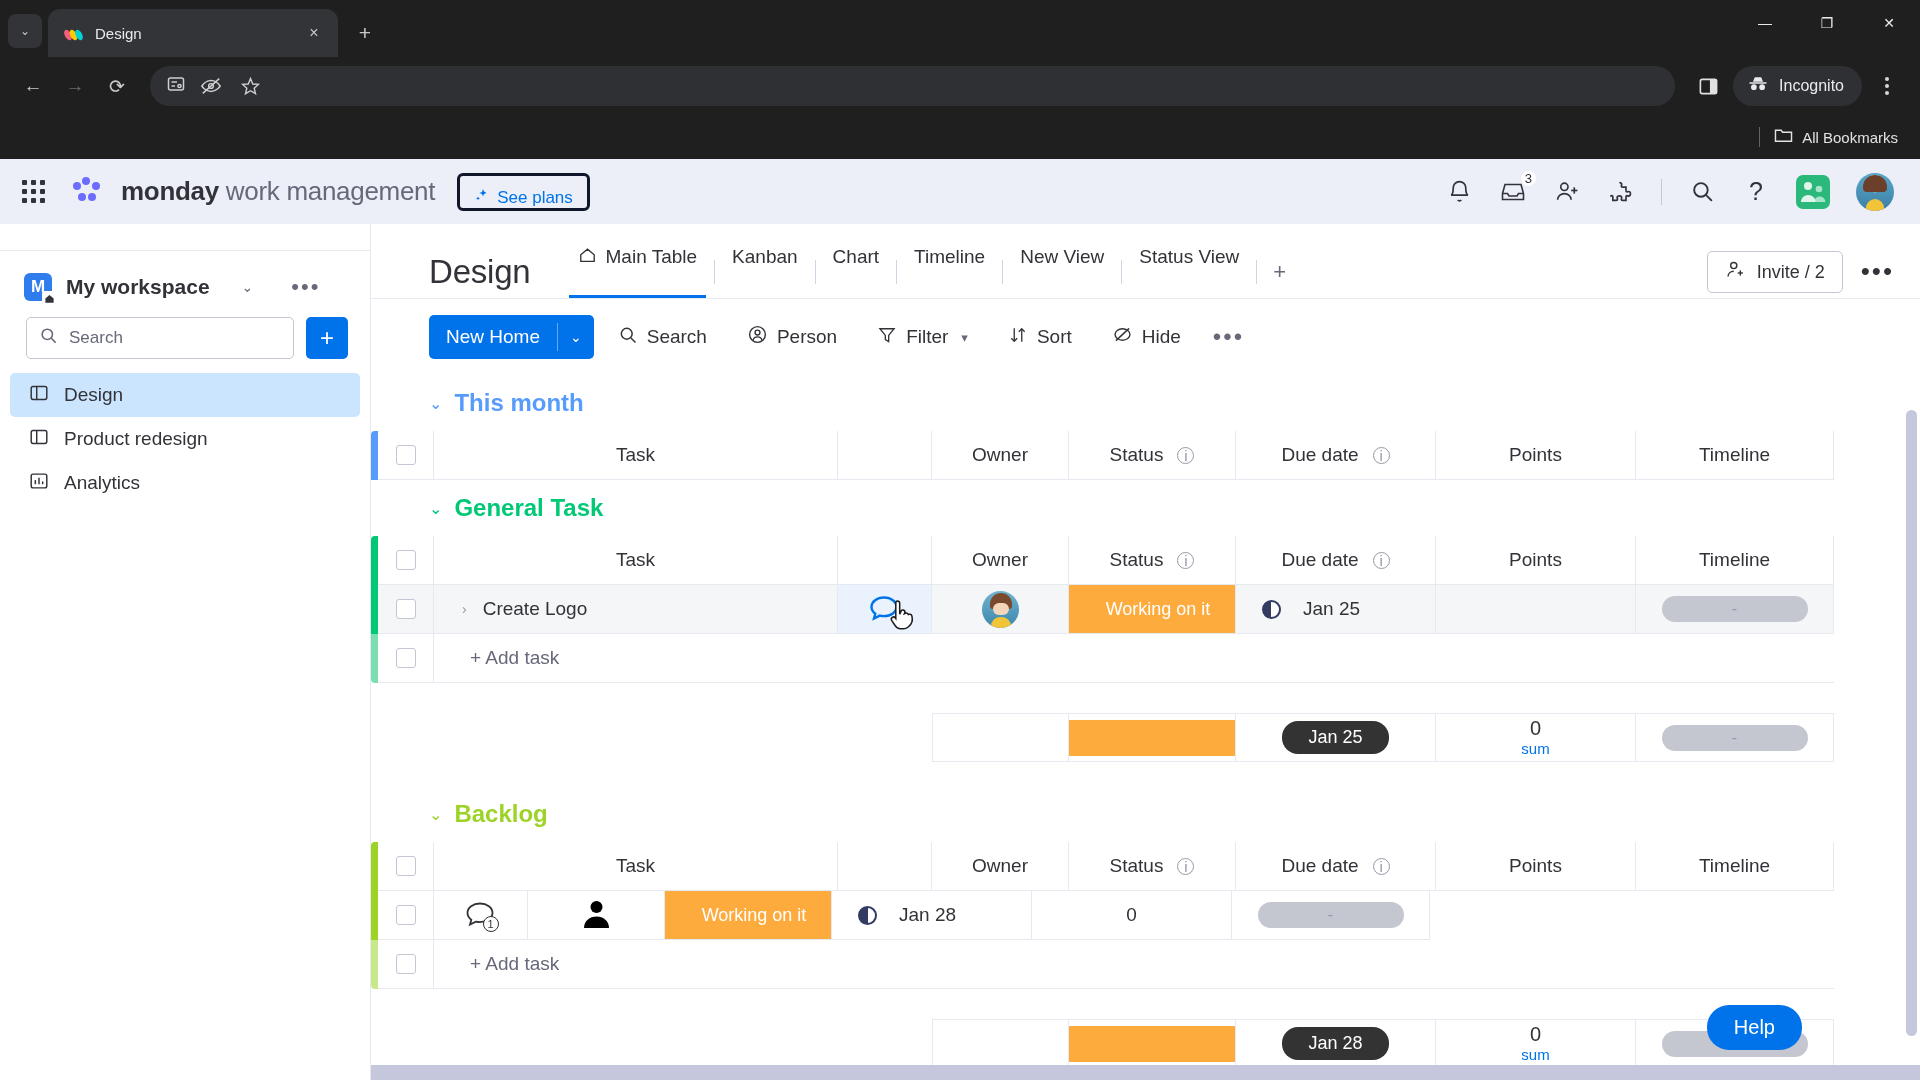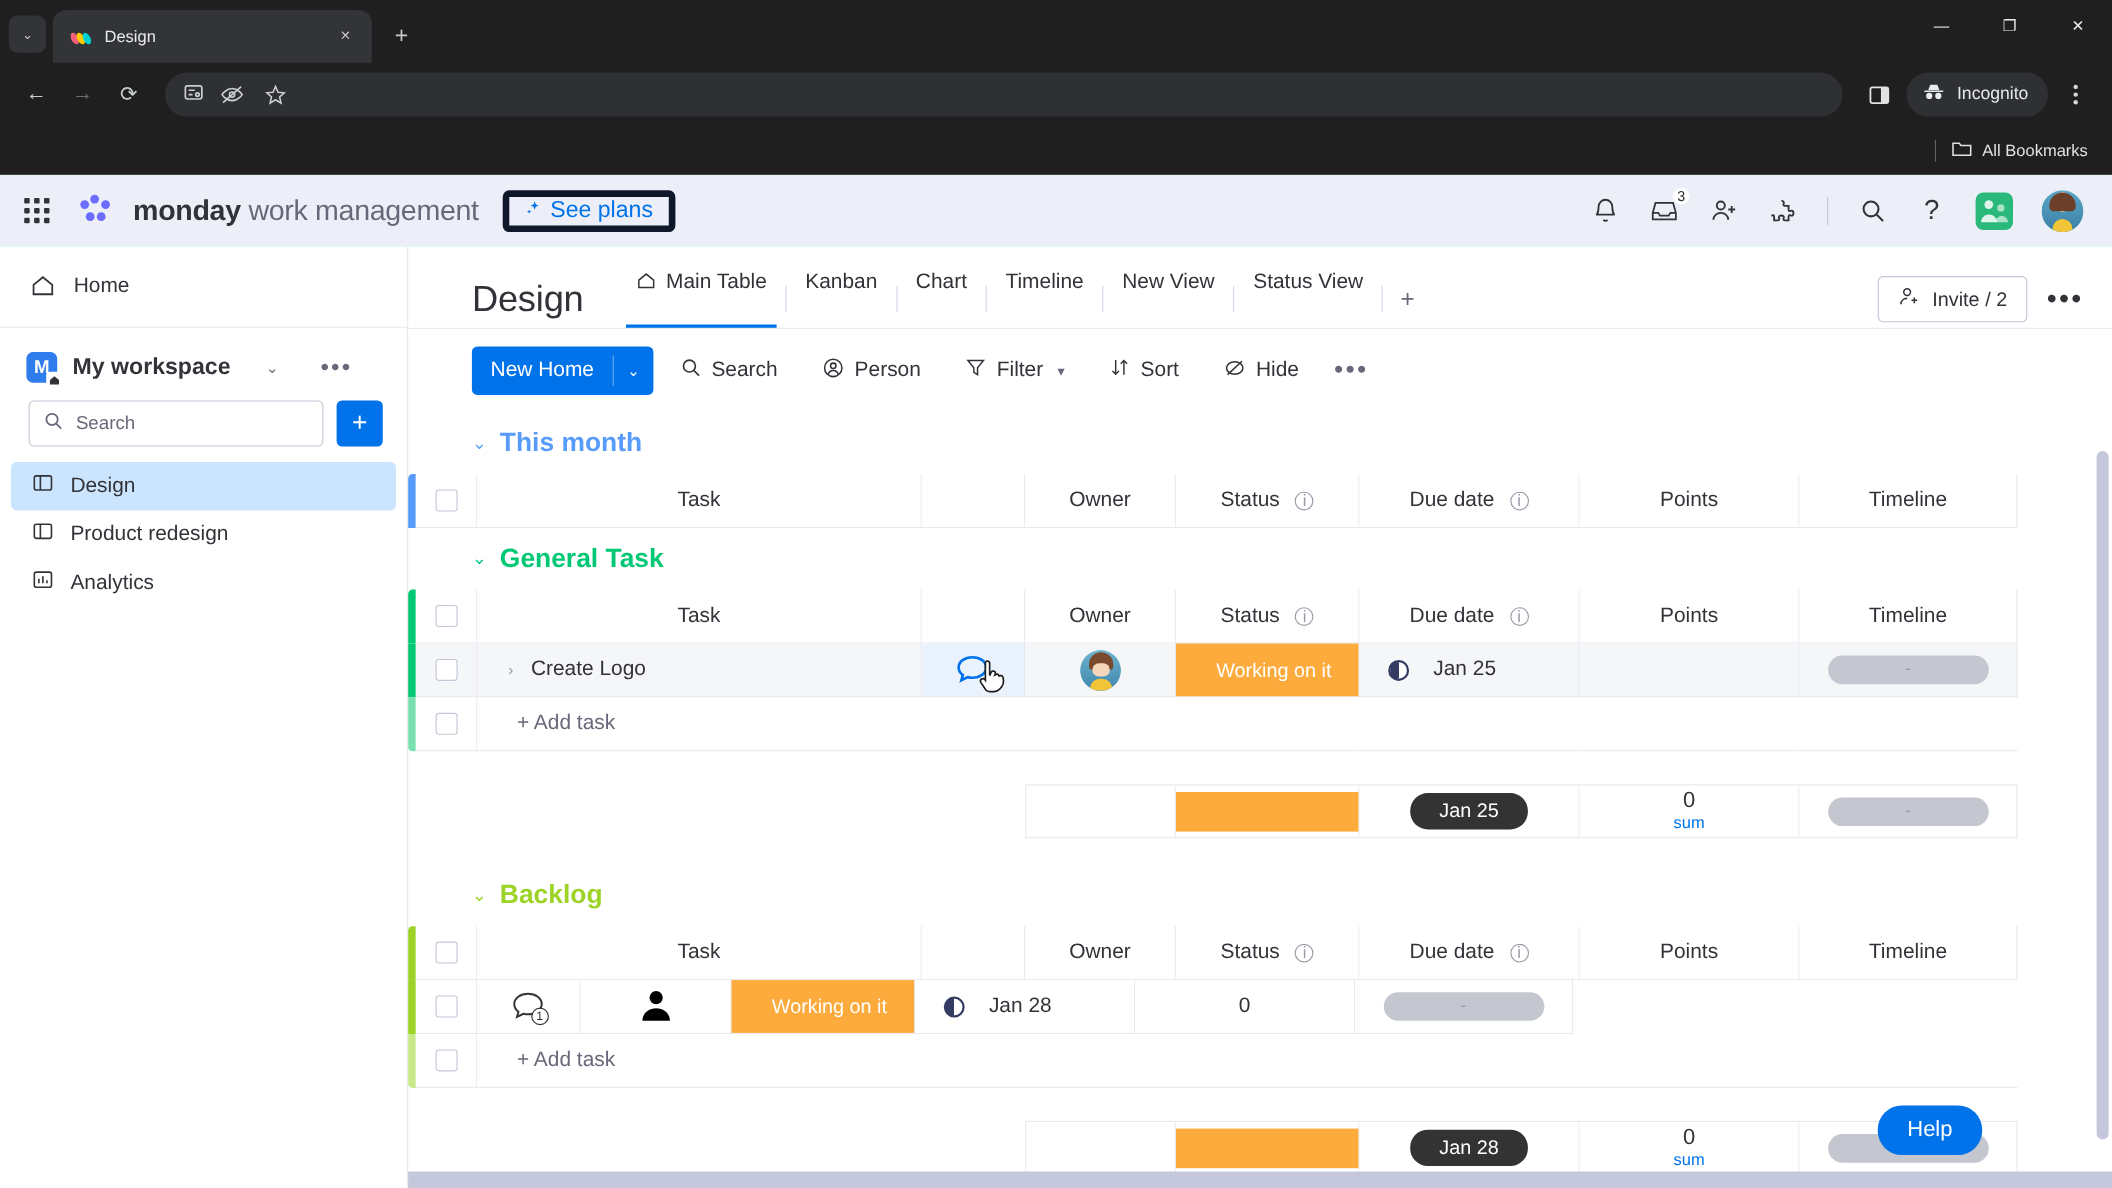--- a/index.html
+++ b/index.html
@@ -85,38 +85,38 @@
   .kebab i { width: 4px; height: 4px; border-radius: 50%; background: #d5d7d9; display: block; }
 
   .bookmarkbar {
     height: 44px; background: #1f1f1f; display: flex; align-items: center;
     justify-content: flex-end; padding-right: 22px; gap: 14px;
   }
   .bm-div { width: 1px; height: 20px; background: #5f6368; }
   .bm-all { display: flex; align-items: center; gap: 9px; color: #e0e2e4; font-size: 15px; }
 
   
-  .app { width: 1920px; height: 921px; background: #86efac; position: relative; }
+  .app { width: 1920px; height: 921px; background: #0f172a; position: relative; }
 
   .topbar {
     height: 65px; background: #eceff8; display: flex; align-items: center;
     padding: 0 26px 0 22px; gap: 0;
   }
   .grid-icon { display: grid; grid-template-columns: repeat(3, 5px); gap: 4px; margin-right: 26px; }
   .grid-icon i { width: 5px; height: 5px; background: #323338; border-radius: 1px; display: block; }
   .logo-wrap { display: flex; align-items: center; gap: 14px; }
   .logo-dots { width: 36px; height: 30px; position: relative; }
   .logo-dots i { position: absolute; border-radius: 50%; background: #6c6cff; display: block; }
   .brand { font-size: 26px; color: #323338; letter-spacing: -.3px; }
   .brand b { font-weight: 700; }
   .brand span { color: #676879; font-weight: 400; }
   .see-plans {
-    margin-left: 22px; height: 38px; border: 6px solid #0f172a; border-radius: 6px;
-    display: flex; align-items: flex-start; gap: 7px; padding: 0 14px;
-    color: #0073ea; font-size: 21px;
+    margin-left: 22px; height: 38px; border: 3px solid #0f172a; border-radius: 6px;
+    display: flex; align-items: flex-end; gap: 7px; padding: 0 14px;
+    color: #0073ea; font-size: 17px;
   }
   .topbar-right { margin-left: auto; display: flex; align-items: center; gap: 26px; }
   .tb-ico { position: relative; width: 28px; height: 28px; color: #323338;
             display: flex; align-items: center; justify-content: center; }
   .badge {
     position: absolute; top: -7px; right: -9px; background: #ffffff;
     color: #323338; font-size: 13px; border-radius: 9px; padding: 0 4px; min-width: 15px;
     text-align: center; line-height: 15px;
   }
   .tb-sep { width: 1px; height: 26px; background: #c5c7d0; }
@@ -478,28 +478,20 @@
         </svg>
       </div>
       <div class="avatar-top"></div>
     </div>
   </div>
 
   <div class="body">
 
     <div class="sidebar">
 
-      <div class="nav-item">
-        <span class="ico">
-          <svg width="24" height="24" viewBox="0 0 24 24" fill="none" stroke="#323338" stroke-width="1.6">
-            <path d="M3.5 11L12 4l8.5 7v8.5h-17z"></path>
-          </svg>
-        </span>
-        <span>Home</span>
-      </div>
 
 
       <div class="side-div"></div>
 
       <div class="ws-row">
         <span class="ws-badge">
           <span>M</span>
           <span class="home-mini">
             <svg width="11" height="11" viewBox="0 0 12 12" fill="#323338">
               <path d="M1.5 6L6 2.2 10.5 6V10.5h-9z"></path>

